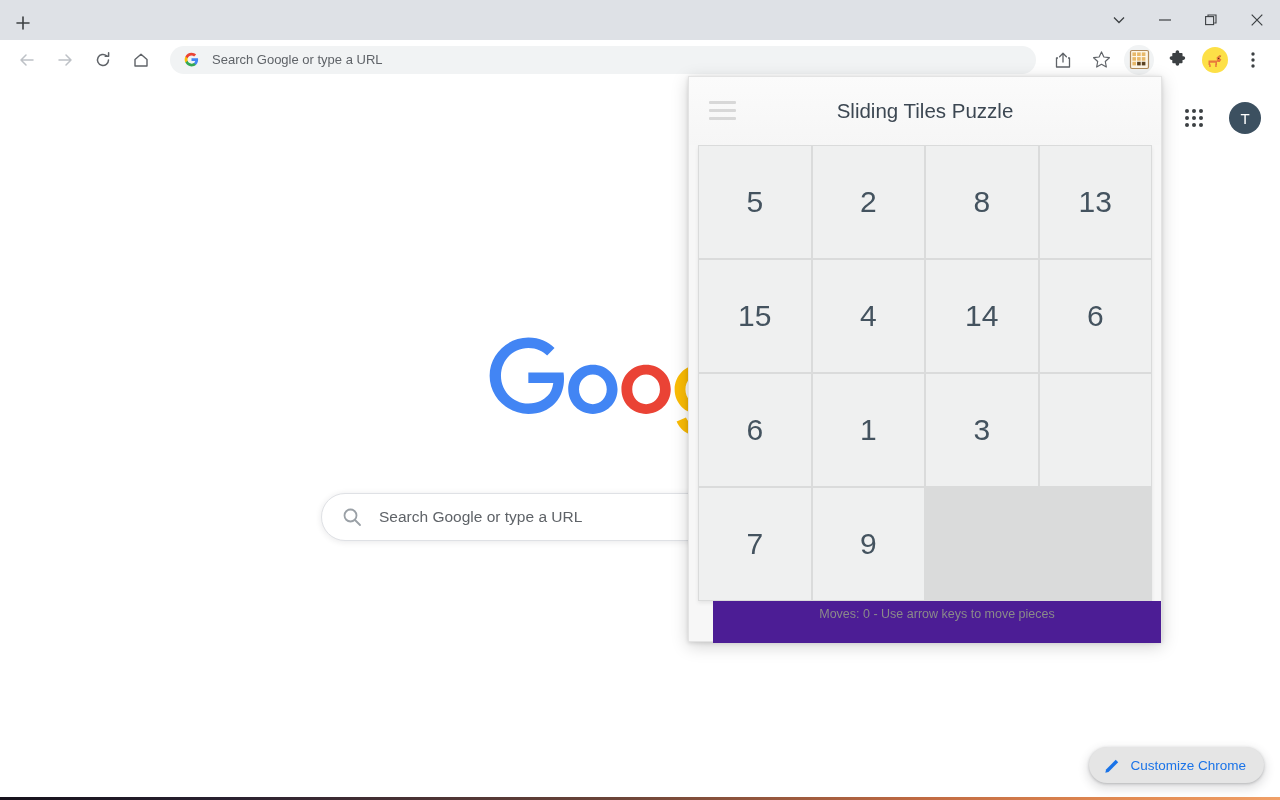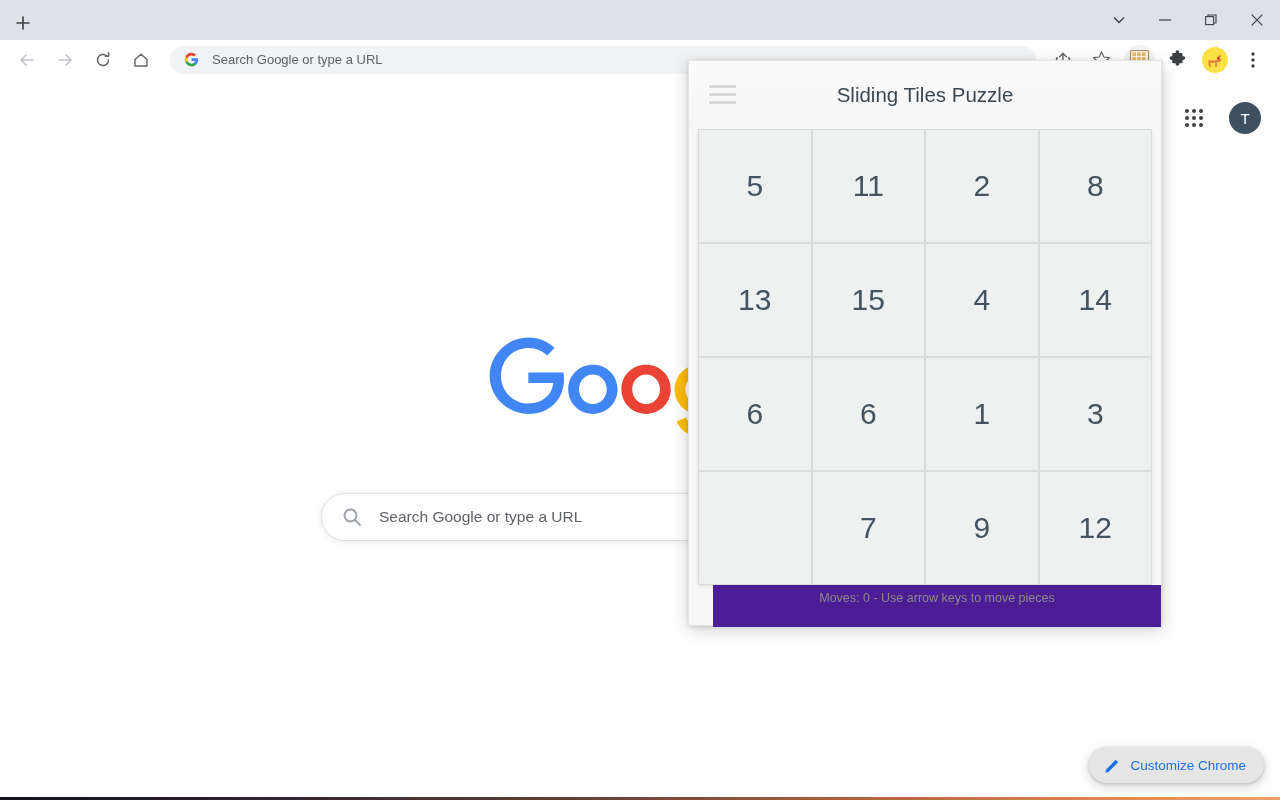--- a/index.html
+++ b/index.html
@@ -172,21 +172,21 @@
 
   .bottom-line {
     position: absolute; left: 0; bottom: 0;
     width: 1280px; height: 3px;
     background: linear-gradient(to right, #16121c 0%, #2a2130 18%, #6b4438 48%, #c06a42 72%, #e28a52 88%, #f0a068 100%);
   }
 
   
   .popup {
     position: absolute;
-    left: 688px; top: 60px;
+    left: 688px; top: 76px;
     width: 474px; height: 566px;
     background: #f7f7f7;
     border: 1px solid #e3e3e3;
     box-shadow: 0 4px 16px rgba(0,0,0,0.18), 0 1px 4px rgba(0,0,0,0.12);
     display: flex; flex-direction: column;
   }
   .popup-header {
     position: relative;
     height: 68px;
     flex: 0 0 68px;
@@ -417,34 +417,32 @@
       <i></i>
         <i></i>
         <i></i>
     </span>
     <div class="popup-title">Sliding Tiles Puzzle</div>
   </div>
 
   <div class="board-wrap">
     <div class="board" id="puzzle-board">
         <div class="tile">5</div>
-        <div class="tile">11</div>
         <div class="tile">2</div>
         <div class="tile">8</div>
         <div class="tile">13</div>
         <div class="tile">15</div>
         <div class="tile">4</div>
         <div class="tile">14</div>
         <div class="tile">6</div>
         <div class="tile">6</div>
         <div class="tile">1</div>
         <div class="tile">3</div>
         <div class="tile empty"></div>
         <div class="tile">7</div>
         <div class="tile">9</div>
-        <div class="tile">12</div>
       </div>
   </div>
 
   <div class="popup-footer">
     <span class="popup-footer-text">Moves: 0 - Use arrow keys to move pieces</span>
   </div>
 </div>
 
 </body></html>

